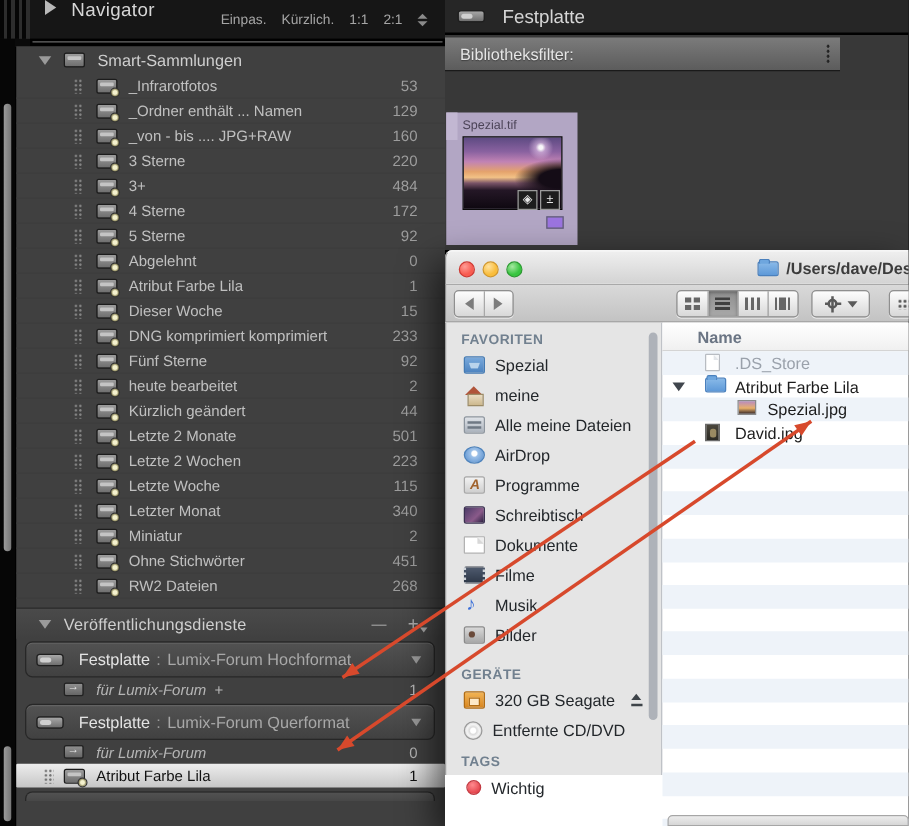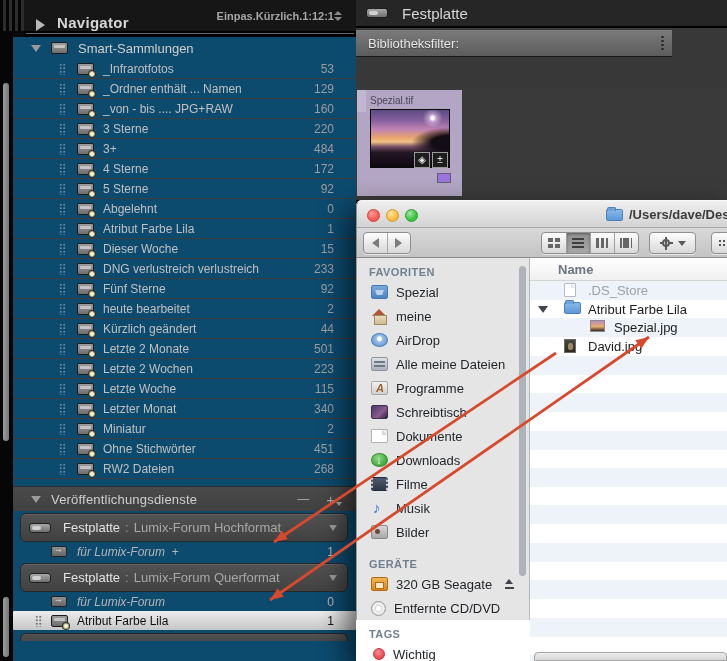--- a/index.html
+++ b/index.html
@@ -2,36 +2,36 @@
 <html><head>
 <meta charset="utf-8">
 <style>
   html,body{margin:0;padding:0;background:#000;}
   *{box-sizing:border-box;}
   #stage{position:relative;width:727px;height:661px;overflow:hidden;background:#000;
          font-family:"Liberation Sans","DejaVu Sans",sans-serif;-webkit-font-smoothing:antialiased;}
 
   
   #lr-left{position:absolute;left:0;top:0;width:356px;height:661px;background:#0a0a0a;}
-  #lr-topbar{position:absolute;left:0;top:0;width:356px;height:31px;background:#161616;display:flex;align-items:flex-end;font-weight:bold;}
+  #lr-topbar{position:absolute;left:0;top:0;width:356px;height:31px;background:#161616;display:flex;align-items:flex-start;}
   #corner-stripes{position:absolute;left:0;top:0;width:24px;height:31px;
     background:repeating-linear-gradient(90deg,#050505 0 3px,#2d2d2d 3px 6px);}
   .tri-r{width:0;height:0;border-top:6px solid transparent;border-bottom:6px solid transparent;border-left:9px solid #b9b9b9;}
   .tri-d{width:0;height:0;border-left:5px solid transparent;border-right:5px solid transparent;border-top:7px solid #9a9a9a;}
   .tri-d.small{border-left-width:4px;border-right-width:4px;border-top-width:6px;}
   #nav-title{color:#d6d6d6;font-size:15px;margin-left:12px;letter-spacing:.3px;}
-  #zoom-opts{position:absolute;right:14px;top:0;height:31px;display:flex;align-items:center;gap:0;color:#a5a5a5;font-size:11px;}
+  #zoom-opts{position:absolute;right:14px;top:0;height:31px;display:flex;align-items:center;gap:12px;color:#a5a5a5;font-size:11px;}
   #zoom-opts .updown{display:flex;flex-direction:column;gap:2px;}
   .tiny-up{width:0;height:0;border-left:4px solid transparent;border-right:4px solid transparent;border-bottom:4px solid #8a8a8a;}
   .tiny-dn{width:0;height:0;border-left:4px solid transparent;border-right:4px solid transparent;border-top:4px solid #8a8a8a;}
   #lr-sep{position:absolute;left:24px;top:31px;width:332px;height:6px;background:#000;}
   #lr-sep::after{content:"";position:absolute;left:2px;right:2px;top:2px;height:1px;background:#6a6a6a;}
   #lr-scrollstrip{position:absolute;left:0;top:31px;width:12px;height:630px;background:#060606;}
   .lr-thumbbar{position:absolute;left:3px;width:6px;border-radius:3px;background:linear-gradient(90deg,#9b9b9b,#777);}
-  #lr-panel{position:absolute;left:12px;top:37px;width:344px;height:624px;background:#0c4a6e;border-left:1px solid #000;}
+  #lr-panel{position:absolute;left:12px;top:37px;width:344px;height:624px;background:#404040;border-left:1px solid #000;}
 
   
   #smart-header{position:relative;height:22px;display:flex;align-items:center;padding-left:18px;gap:10px;}
   #smart-header .label{color:#cfcfcf;font-size:13px;}
   .coll-icon{width:17px;height:12px;border:1px solid #1c1c1c;border-radius:2px;
     background:linear-gradient(180deg,#9c9c9c,#6e6e6e);position:relative;flex:0 0 auto;}
   .coll-icon::before{content:"";position:absolute;left:2px;top:2px;right:2px;height:3px;background:#c4c4c4;border-radius:1px;}
   .coll-icon.smart::after{content:"";position:absolute;right:-2px;bottom:-3px;width:6px;height:6px;border-radius:50%;
     background:radial-gradient(circle,#f5f2cf 35%,#8a8455 70%);box-shadow:0 0 0 1px #333;}
   .lr-row{position:relative;height:20px;display:flex;align-items:center;border-bottom:1px solid #3d3d3d;}
@@ -294,21 +294,21 @@
           </div>
           <div class="lr-row">
             <div class="dots"></div>
             <div class="coll-icon smart"></div>
             <span class="lbl">Dieser Woche</span>
             <span class="cnt">15</span>
           </div>
           <div class="lr-row">
             <div class="dots"></div>
             <div class="coll-icon smart"></div>
-            <span class="lbl">DNG verlustreich verlustreich</span>
+            <span class="lbl">DNG komprimiert komprimiert</span>
             <span class="cnt">233</span>
           </div>
           <div class="lr-row">
             <div class="dots"></div>
             <div class="coll-icon smart"></div>
             <span class="lbl">Fünf Sterne</span>
             <span class="cnt">92</span>
           </div>
           <div class="lr-row">
             <div class="dots"></div>
@@ -479,42 +479,38 @@
       <div class="sb-header" style="margin-top: 6px;">FAVORITEN</div>
           <div class="sb-item">
             <div class="fic fic-dropbox"></div>
             <span>Spezial</span>
           </div>
           <div class="sb-item">
             <div class="fic fic-home"></div>
             <span>meine</span>
           </div>
           <div class="sb-item">
+            <div class="fic fic-allfiles"></div>
+            <span>Alle meine Dateien</span>
+          </div>
+          <div class="sb-item">
             <div class="fic fic-airdrop"></div>
             <span>AirDrop</span>
           </div>
           <div class="sb-item">
-            <div class="fic fic-allfiles"></div>
-            <span>Alle meine Dateien</span>
-          </div>
-          <div class="sb-item">
             <div class="fic fic-apps"></div>
             <span>Programme</span>
           </div>
           <div class="sb-item">
             <div class="fic fic-desktop"></div>
             <span>Schreibtisch</span>
           </div>
           <div class="sb-item">
             <div class="fic fic-docs"></div>
             <span>Dokumente</span>
-          </div>
-          <div class="sb-item">
-            <div class="fic fic-downloads"></div>
-            <span>Downloads</span>
           </div>
           <div class="sb-item">
             <div class="fic fic-movies"></div>
             <span>Filme</span>
           </div>
           <div class="sb-item">
             <div class="fic fic-music"></div>
             <span>Musik</span>
           </div>
           <div class="sb-item">

